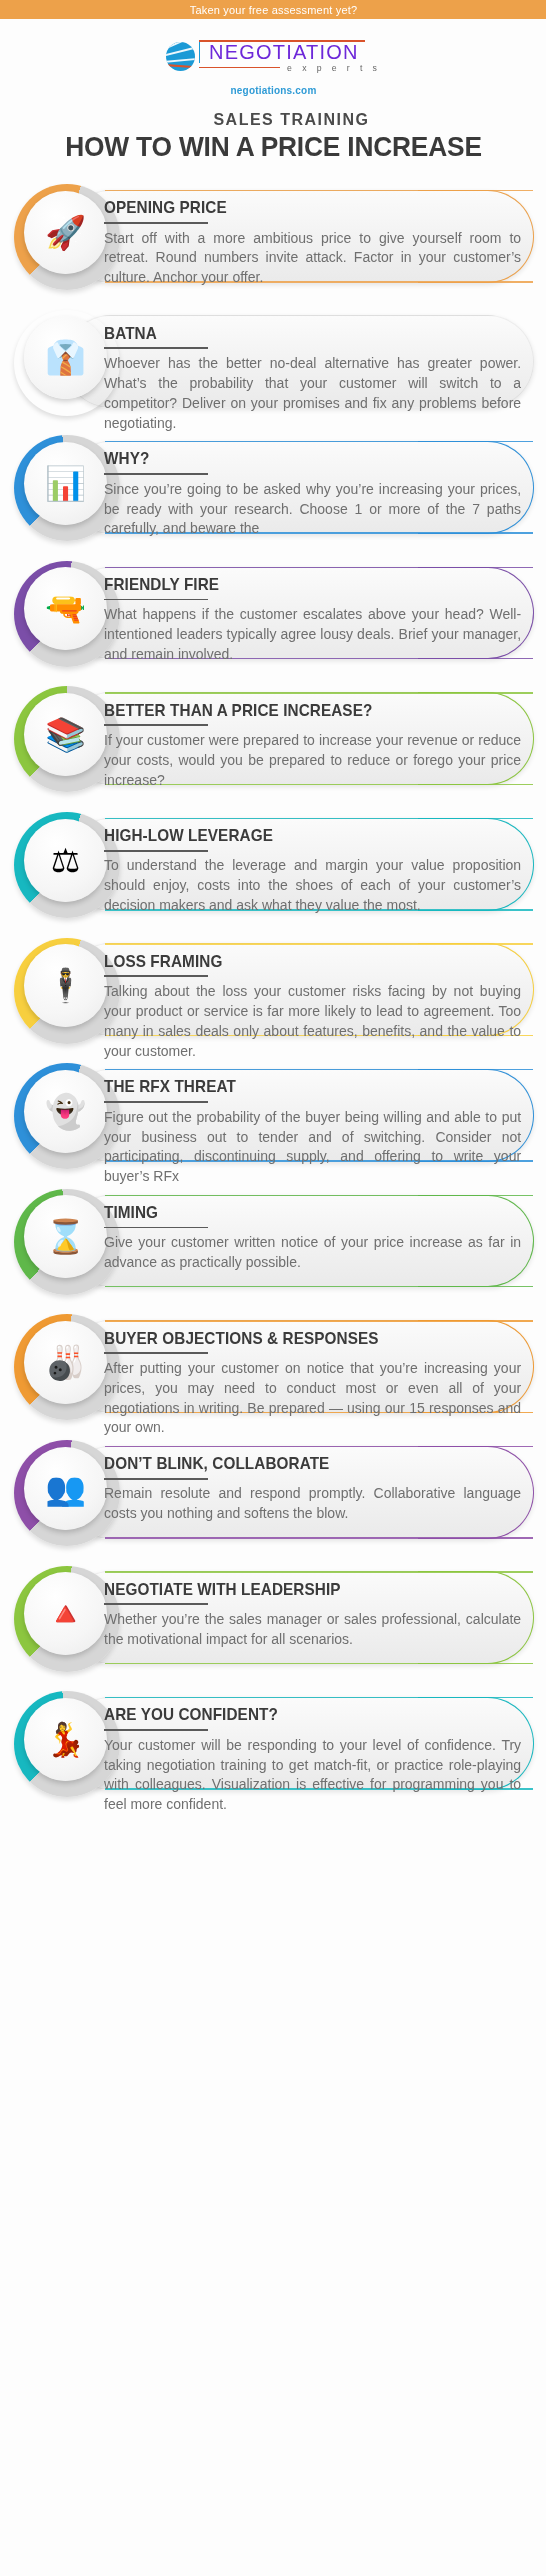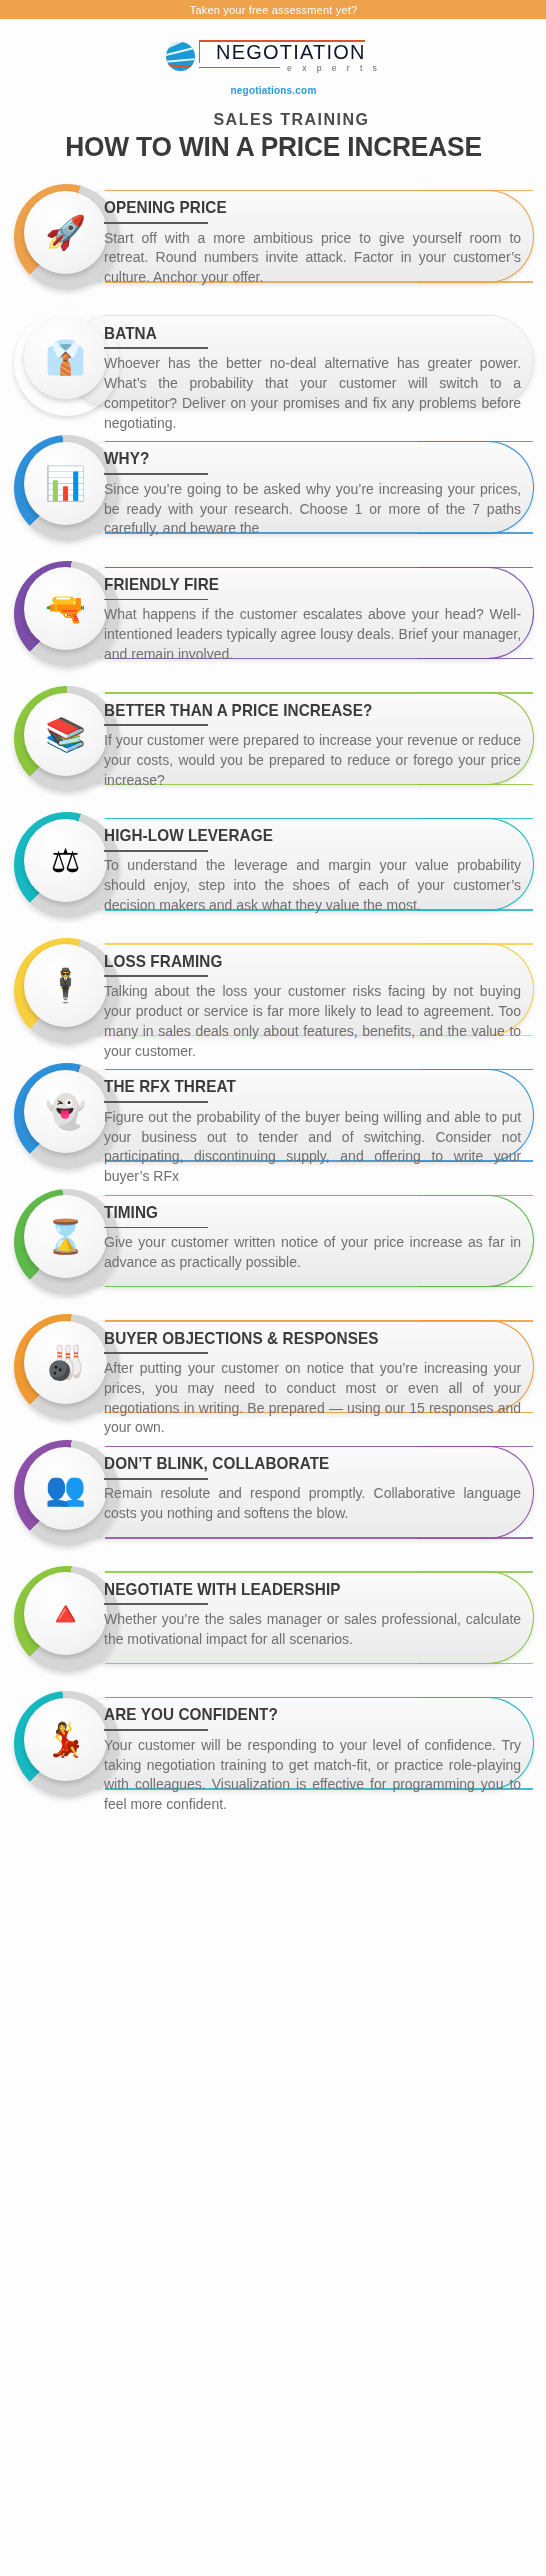--- a/index.html
+++ b/index.html
@@ -37,22 +37,22 @@
     position:absolute; background:#ffffff; height:2.4px; width:33px;
     left:-3.9px; transform-origin:left center; opacity:.92;
   }
   .logo-mark .r1 { top:7.7px;  transform:rotate(-24deg); }
   .logo-mark .r2 { top:13.5px; transform:rotate(-14deg); }
   .logo-mark .r3 { top:19px; transform:rotate(-5deg); }
   .logo-mark .rr { position:absolute; background:#d9532b; height:2.4px; width:29px; left:-1.9px; top:23px; transform:rotate(4deg); }
   .logo-text { display:flex; flex-direction:column; }
   .logo-bar-top { height:1.5px; background:#d9532b; width:166px; }
   .logo-name {
-    font-size:20px; letter-spacing:1.2px; color:#0f172a;
-    border-left:1.4px solid #1b9ad6; padding-left:16px; line-height:1.05;
+    font-size:20px; letter-spacing:1.2px; color:#6d28d9;
+    border-left:1.4px solid #1b9ad6; padding-left:9px; line-height:1.05;
     font-family:"Liberation Sans", sans-serif;
   }
   .logo-sub-row { display:flex; align-items:center; }
   .logo-bar-bot { height:1.5px; background:#d9532b; width:81px; }
   .logo-sub { font-size:8.7px; letter-spacing:3.9px; color:#666; margin-left:7px; }
   .logo-url { margin-top:12px; font-size:10px; font-weight:bold; color:#2f9bd6; letter-spacing:0.2px; }
 
   
   .kicker {
     margin-top:15.4px; text-align:center;
@@ -252,21 +252,21 @@
     </div>
     <div class="dial">
       <div class="dial-ring"></div>
       <div class="dial-face">
         <span class="dial-glyph">⚖</span>
       </div>
     </div>
     <div class="txt">
       <div class="card-title">HIGH-LOW LEVERAGE</div>
       <div class="rule"></div>
-      <div class="card-body">To understand the leverage and margin your value probability should enjoy, step into the shoes of each of your customer’s decision makers and ask what they value the most.</div>
+      <div class="card-body">To understand the leverage and margin your value proposition should enjoy, costs into the shoes of each of your customer’s decision makers and ask what they value the most.</div>
     </div>
   </div>
 
   <div class="card" style="--accent: #f7cf3f; --sweep: 150deg;">
     <div class="pill">
       <div class="pill-edge"></div>
     </div>
     <div class="dial">
       <div class="dial-ring"></div>
       <div class="dial-face">

